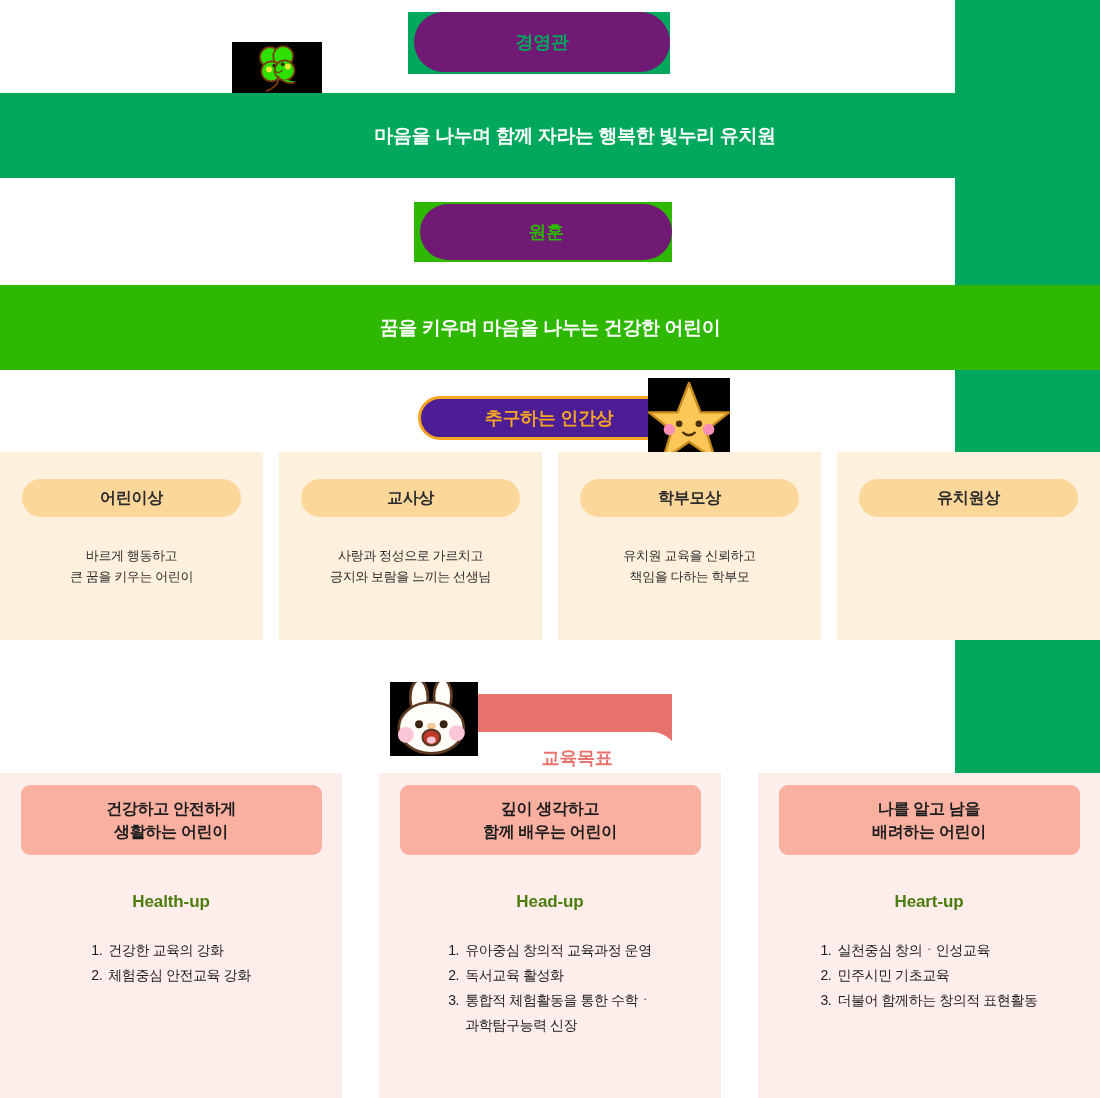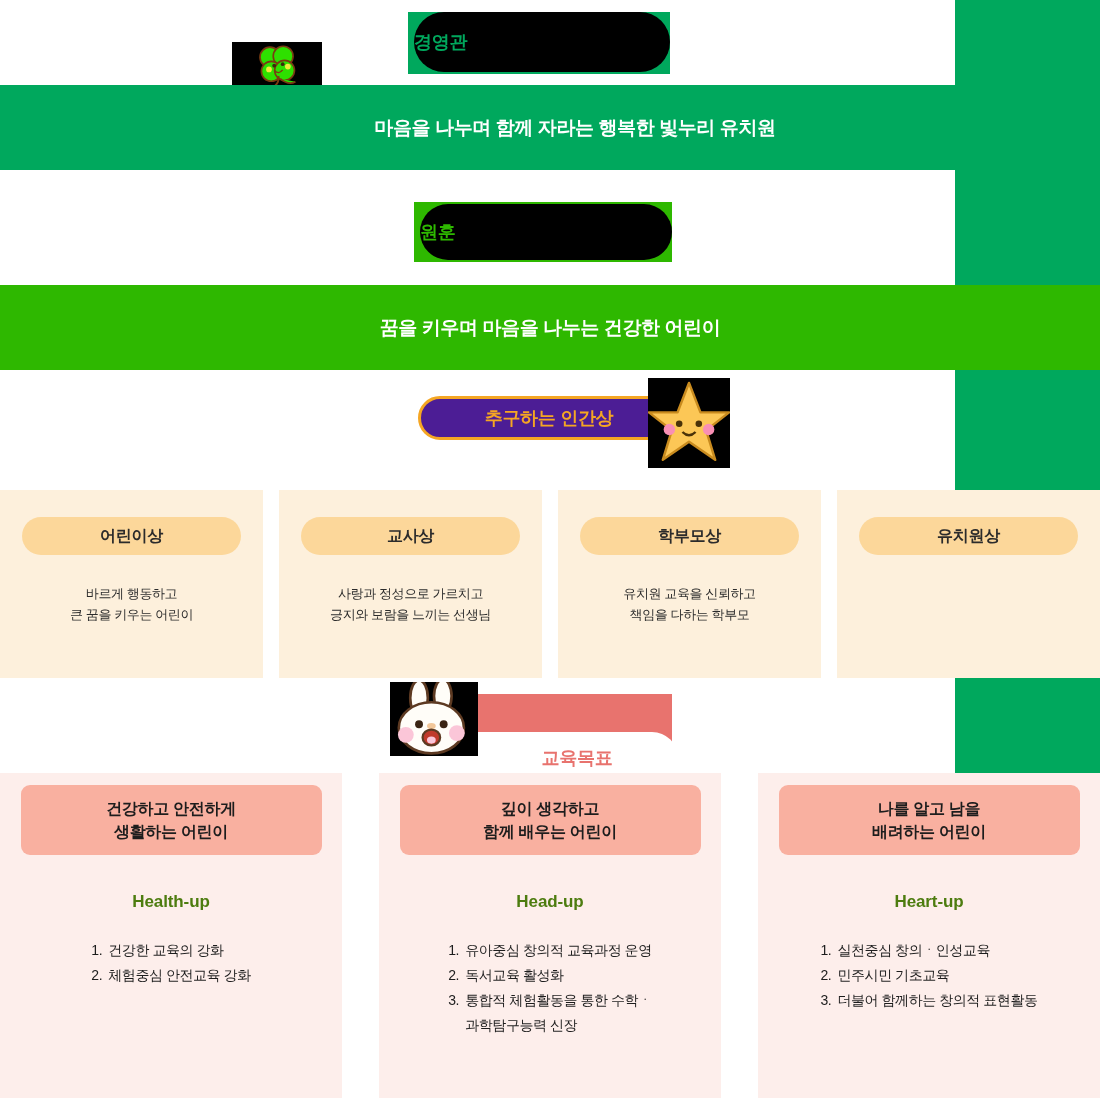--- a/index.html
+++ b/index.html
@@ -16,35 +16,35 @@
   .right-column {
     position: absolute; left: 955px; top: 0; width: 145px; height: 773px;
     background: #00a85d;
   }
 
   
   .banner {
     position: absolute; left: 0; width: 1100px;
     display: flex; align-items: center;
   }
-  .banner-dark { top: 85px; height: 85px; background: #00a85d; }
+  .banner-dark { top: 93px; height: 85px; background: #00a85d; }
   .banner-bright { top: 285px; height: 85px; background: #2eb800; }
   .banner-text {
     width: 100%; text-align: center; color: #ffffff;
     font-size: 19px; font-weight: bold; letter-spacing: -0.4px;
   }
   .banner-dark .banner-text { padding-left: 50px; }
 
   .pill-green-block {
     position: absolute; background: #00a85d;
   }
   .pill-white {
-    position: absolute; background: #000000;
+    position: absolute; background: #701a75;
     border-radius: 999px;
-    display: flex; align-items: center; justify-content: flex-start;
+    display: flex; align-items: center; justify-content: center;
   }
   .pill-label {
     font-size: 18px; font-weight: bold; letter-spacing: -0.3px;
   }
 
   
   #pill1-block { left: 408px; top: 12px; width: 262px; height: 62px; }
   #pill1-white { left: 414px; top: 12px; width: 256px; height: 60px; }
   #pill1-white .pill-label { color: #00a85d; }
 
@@ -75,21 +75,21 @@
 
   
   .mascot { position: absolute; background: #000000; overflow: hidden; }
   #mascot-clover { left: 232px; top: 42px; width: 90px; height: 52px; }
   #mascot-star   { left: 648px; top: 378px; width: 82px; height: 90px; }
   #mascot-bunny  { left: 390px; top: 682px; width: 88px; height: 74px; }
   .mascot svg { display: block; }
 
   
   .cards-row {
-    position: absolute; left: 0; top: 490px; width: 1100px; height: 188px;
+    position: absolute; left: 0; top: 452px; width: 1100px; height: 188px;
     display: flex; gap: 16px;
   }
   .card {
     flex: 1 1 0; background: #fdf0dc; padding-top: 27px;
     display: flex; flex-direction: column; align-items: center;
   }
   .card:first-child { margin-left: 0; }
   .card-pill {
     width: 219px; height: 38px; background: #fcd79a; border-radius: 999px;
     display: flex; align-items: center; justify-content: center;

